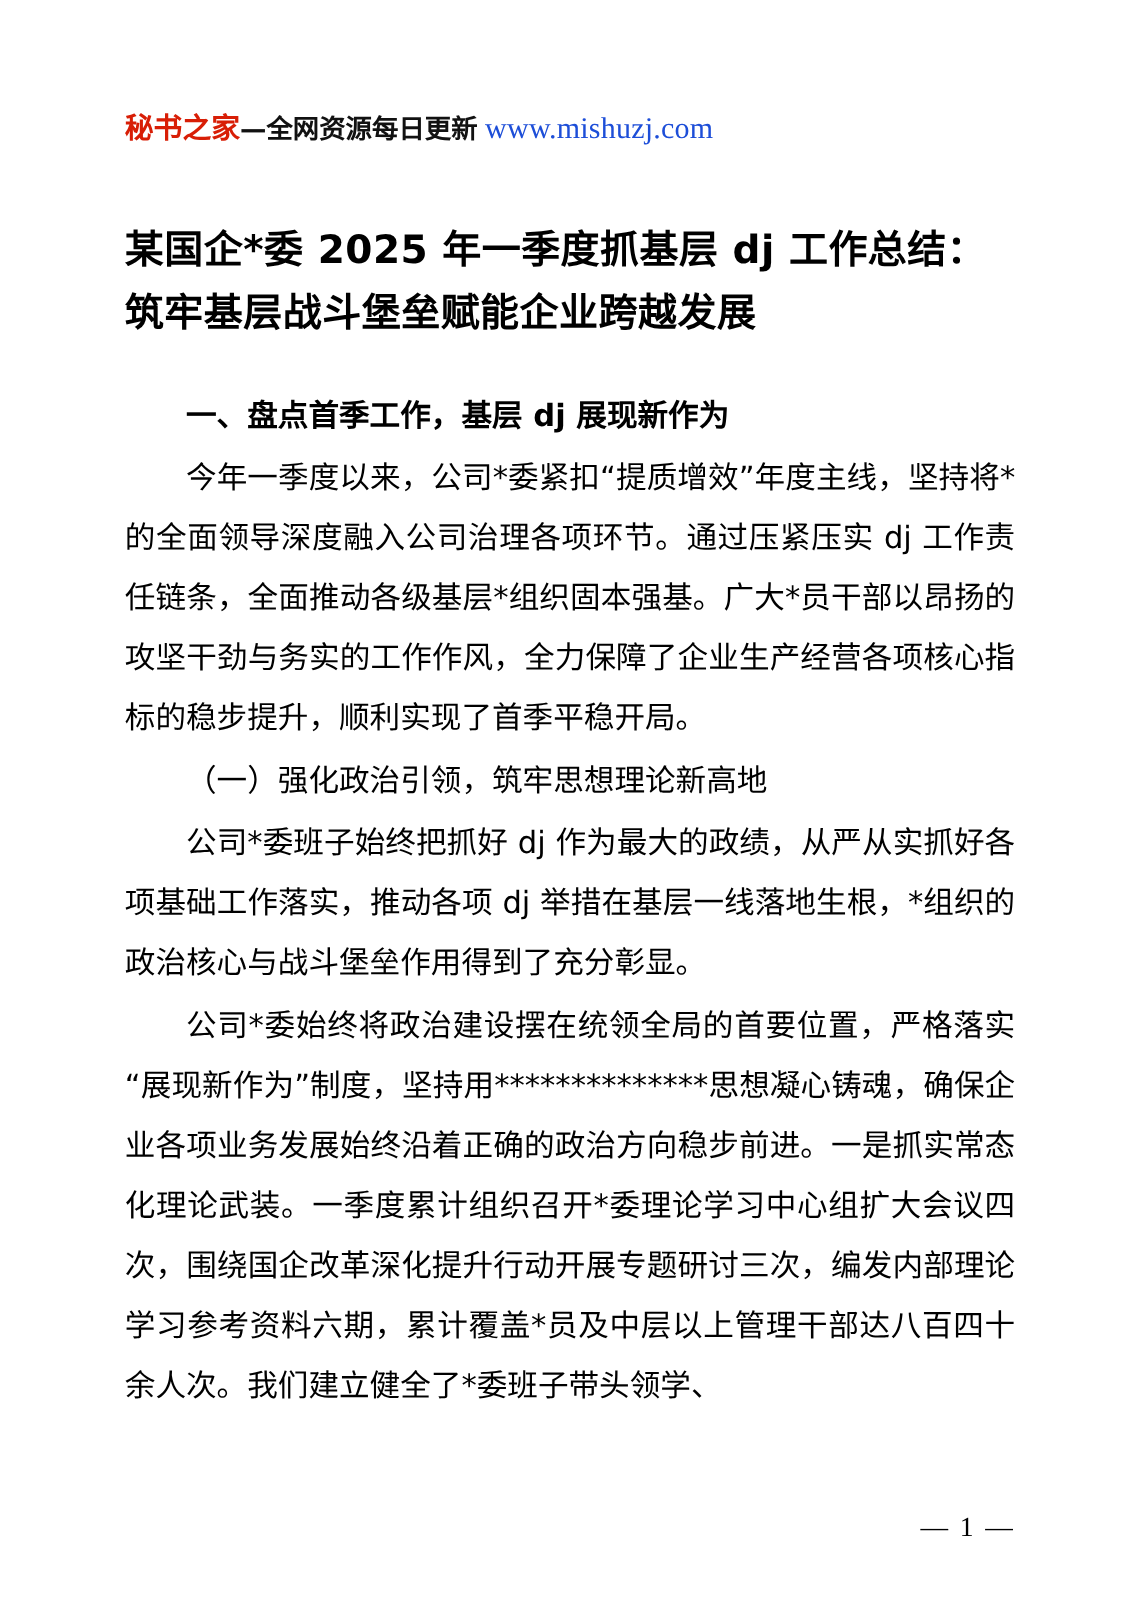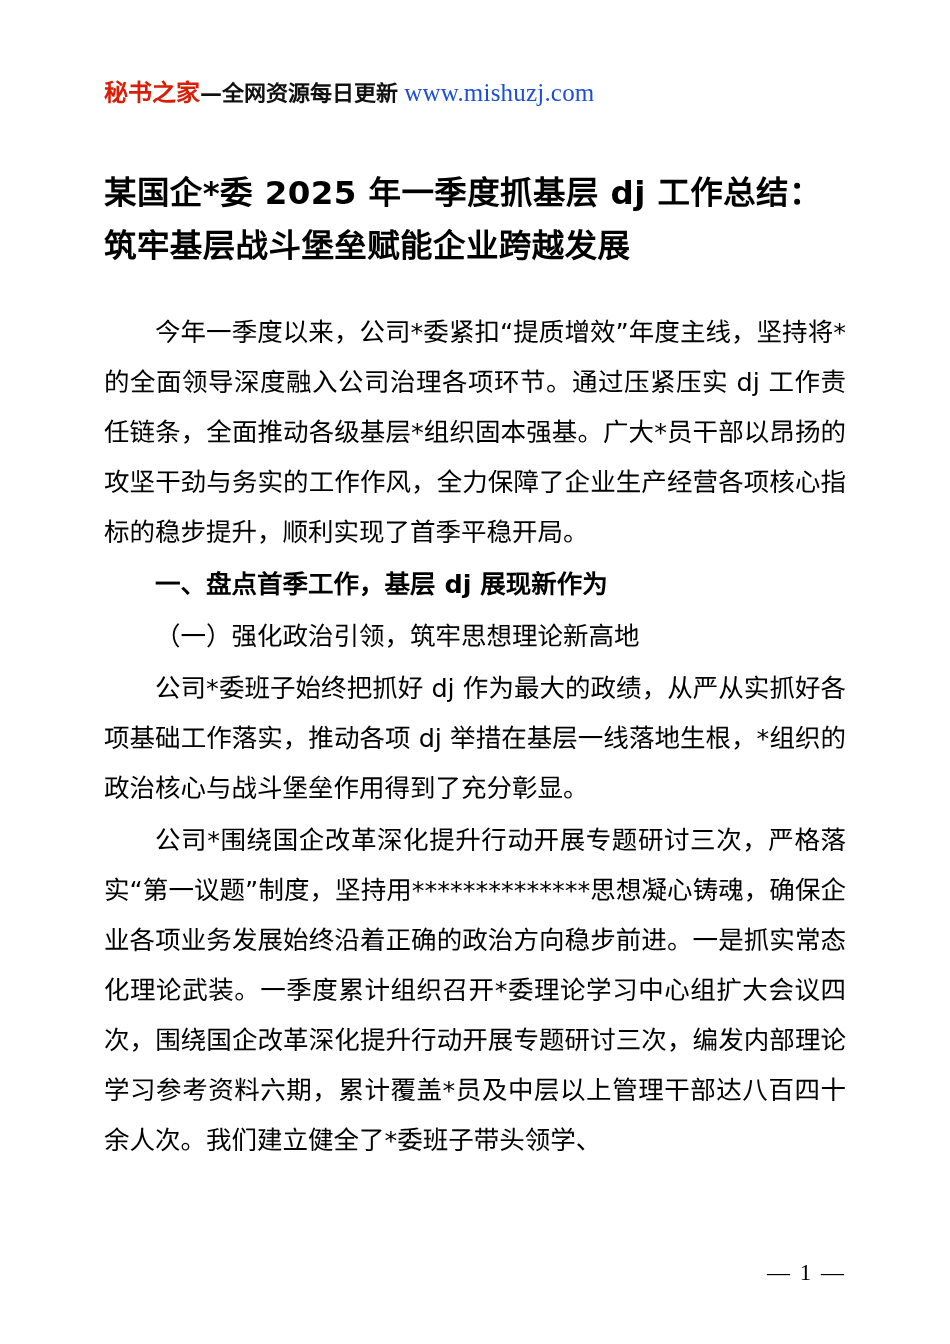--- a/index.html
+++ b/index.html
@@ -18,21 +18,21 @@
   }
   .page {
     width: 950px;
     height: 1344px;
     box-sizing: border-box;
     padding: 72px 104px 40px 104px;
     position: relative;
   }
   
   .banner {
-    margin-top: 4px;
+    margin-top: 18px;
     margin-bottom: 4px;
     white-space: nowrap;
     font-size: 25px;
     line-height: 34px;
     letter-spacing: 0px;
   }
   .banner .brand {
     color: #d81e06;
     font-weight: bold;
     font-family: "DejaVu Sans", "Liberation Sans", sans-serif;
@@ -96,25 +96,25 @@
 
   <div class="banner">
     <span class="brand">秘书之家</span><span class="slogan">—全网资源每日更新</span> <span class="site">www.mishuzj.com</span>
   </div>
 
   <h1 class="doc-title">
     <span class="line">某国企*委 2025 年一季度抓基层 dj 工作总结：</span>
     <span class="line">筑牢基层战斗堡垒赋能企业跨越发展</span>
   </h1>
 
+  <p class="para heading">一、盘点首季工作，基层 dj 展现新作为</p>
+
   <p class="para">今年一季度以来，公司*委紧扣“提质增效”年度主线，坚持将*的全面领导深度融入公司治理各项环节。通过压紧压实 dj 工作责任链条，全面推动各级基层*组织固本强基。广大*员干部以昂扬的攻坚干劲与务实的工作作风，全力保障了企业生产经营各项核心指标的稳步提升，顺利实现了首季平稳开局。</p>
-
-  <p class="para heading">一、盘点首季工作，基层 dj 展现新作为</p>
 
   <p class="para">（一）强化政治引领，筑牢思想理论新高地</p>
 
   <p class="para">公司*委班子始终把抓好 dj 作为最大的政绩，从严从实抓好各项基础工作落实，推动各项 dj 举措在基层一线落地生根，*组织的政治核心与战斗堡垒作用得到了充分彰显。</p>
 
-  <p class="para">公司*围绕国企改革深化提升行动开展专题研讨三次，严格落实“第一议题”制度，坚持用**************思想凝心铸魂，确保企业各项业务发展始终沿着正确的政治方向稳步前进。一是抓实常态化理论武装。一季度累计组织召开*委理论学习中心组扩大会议四次，围绕国企改革深化提升行动开展专题研讨三次，编发内部理论学习参考资料六期，累计覆盖*员及中层以上管理干部达八百四十余人次。我们建立健全了*委班子带头领学、</p>
+  <p class="para">公司*委始终将政治建设摆在统领全局的首要位置，严格落实“展现新作为”制度，坚持用**************思想凝心铸魂，确保企业各项业务发展始终沿着正确的政治方向稳步前进。一是抓实常态化理论武装。一季度累计组织召开*委理论学习中心组扩大会议四次，围绕国企改革深化提升行动开展专题研讨三次，编发内部理论学习参考资料六期，累计覆盖*员及中层以上管理干部达八百四十余人次。我们建立健全了*委班子带头领学、</p>
 
   <div class="page-number">— 1 —</div>
 
 </div>
 
 </body></html>

